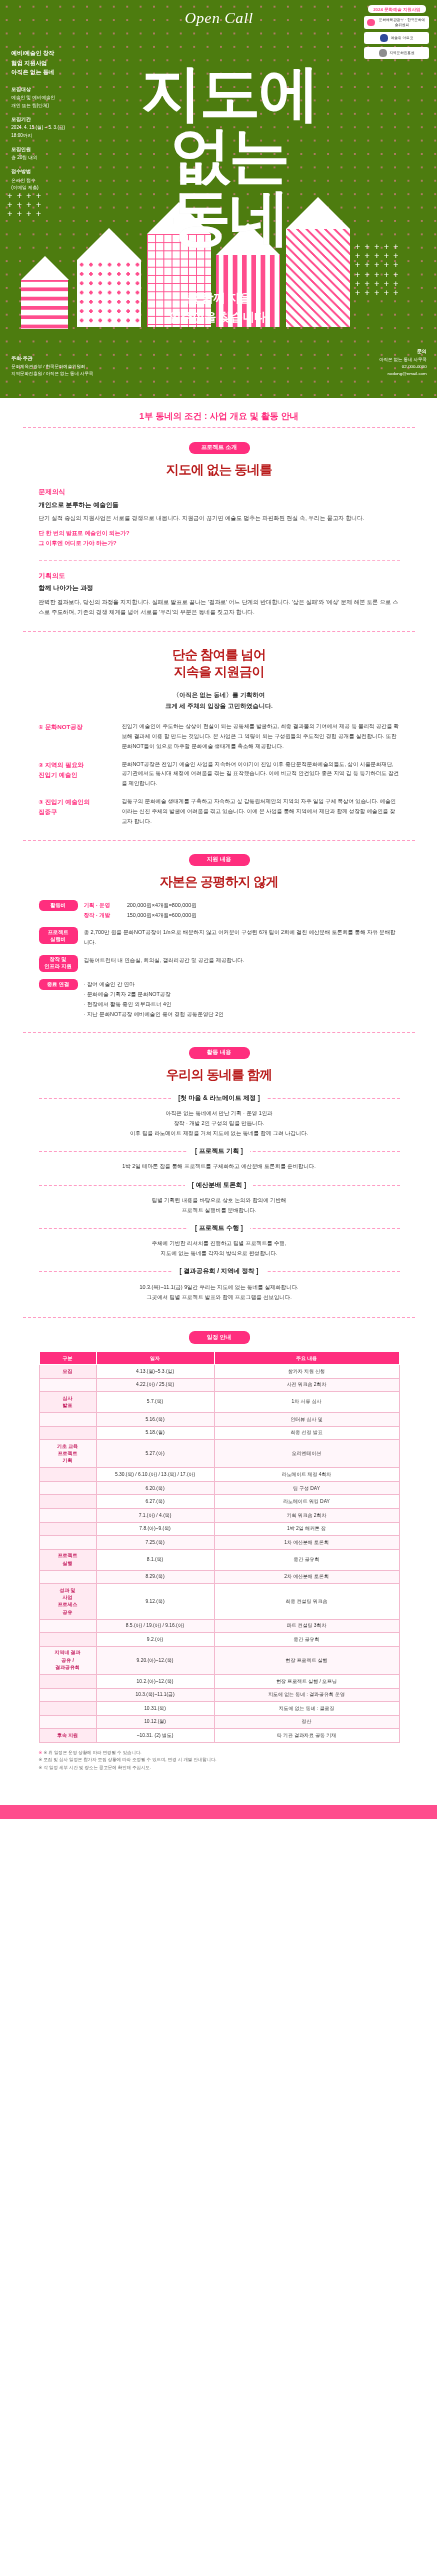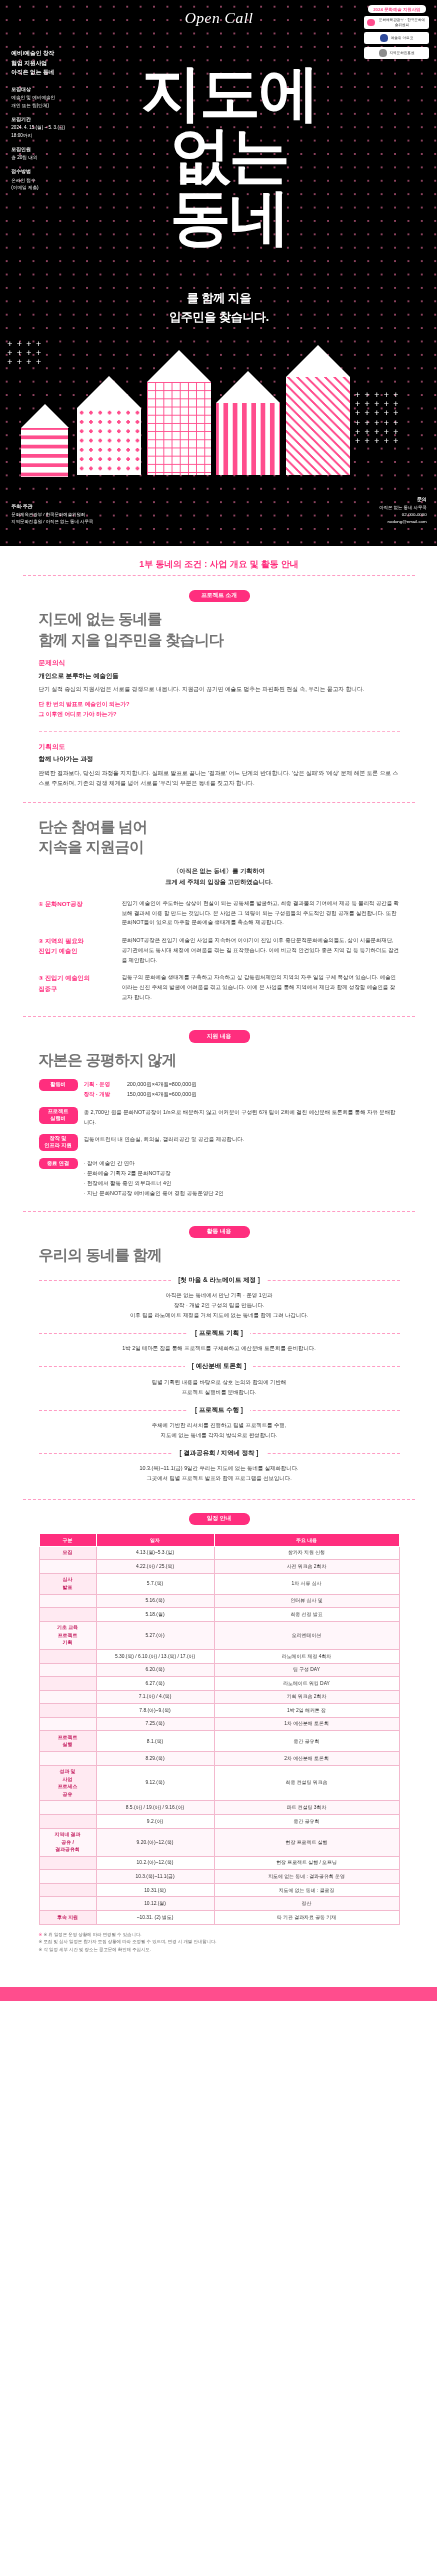--- a/index.html
+++ b/index.html
@@ -11,22 +11,22 @@
   .page {
     width: 438px;
     position: relative;
     overflow: hidden;
   }
 
   
   .hero {
     position: relative;
     width: 438px;
-    height: 546px;
-    background: #000000;
+    height: 398px;
+    background: #4d7c0f;
     overflow: hidden;
     text-decoration: underline;
   }
   .hero-dots {
     position: absolute; inset: 0;
     background-image: radial-gradient(#ff77aa 0.8px, transparent 0.9px);
     background-size: 13.4px 13.4px;
     opacity: .55;
   }
   .oc-title {
@@ -144,22 +144,22 @@
   .dash-rule {
     width: 392px; margin: 0 auto 13.4px; border-top: 1px dashed #ff9cc4; height: 0;
   }
   .chip {
     display: block; margin: 0 auto 7.2px;
     width: 61px; text-align: center;
     background: #ff2e7e; color: #fff; font-size: 5.7px; font-weight: bold;
     border-radius: 5.7px; padding: 2.1px 0;
   }
   .big-head {
-    color: #737373; font-weight: bold;
-    font-size: 15px; line-height: 1.35; letter-spacing: -0.5px;
+    text-align: center; color: #b91c1c; font-weight: bold;
+    font-size: 13px; line-height: 1.35; letter-spacing: -0.5px;
     margin-bottom: 9.3px;
   }
   .center-note {
     text-align: center; font-size: 6.2px; font-weight: bold; color: #333;
     line-height: 1.7; margin-bottom: 11.3px;
   }
   .sec { width: 361px; margin: 0 auto; }
 
   
   .qblock { margin: 0 0 11.3px 0; }
@@ -345,21 +345,20 @@
 
   <div class="body-wrap">
 
     <div class="part-title">1부 동네의 조건 : 사업 개요 및 활동 안내</div>
     <div class="dash-rule"></div>
 
     <div class="sec">
       <div class="chip">프로젝트 소개</div>
       <div class="big-head">
         <div>지도에 없는 동네를</div>
-        <div>함께 지을 입주민을 찾습니다</div>
       </div>
 
       <div class="qblock">
         <div class="qhead">문제의식</div>
         <div class="qsub">개인으로 분투하는 예술인들</div>
         <div class="qtext">단기 실적 중심의 지원사업은 서로를 경쟁으로 내몹니다. 지원금이 끊기면 예술도 멈추는 파편화된 현실 속, 우리는 묻고자 합니다.</div>
         <div class="qtext em" style="white-space:pre-line; margin-top:4.1px; color:#ff2e7e; font-weight:bold;">단 한 번의 발표로 예술인이 되는가?
 그 이후엔 어디로 가야 하는가?</div>
       </div>
 

